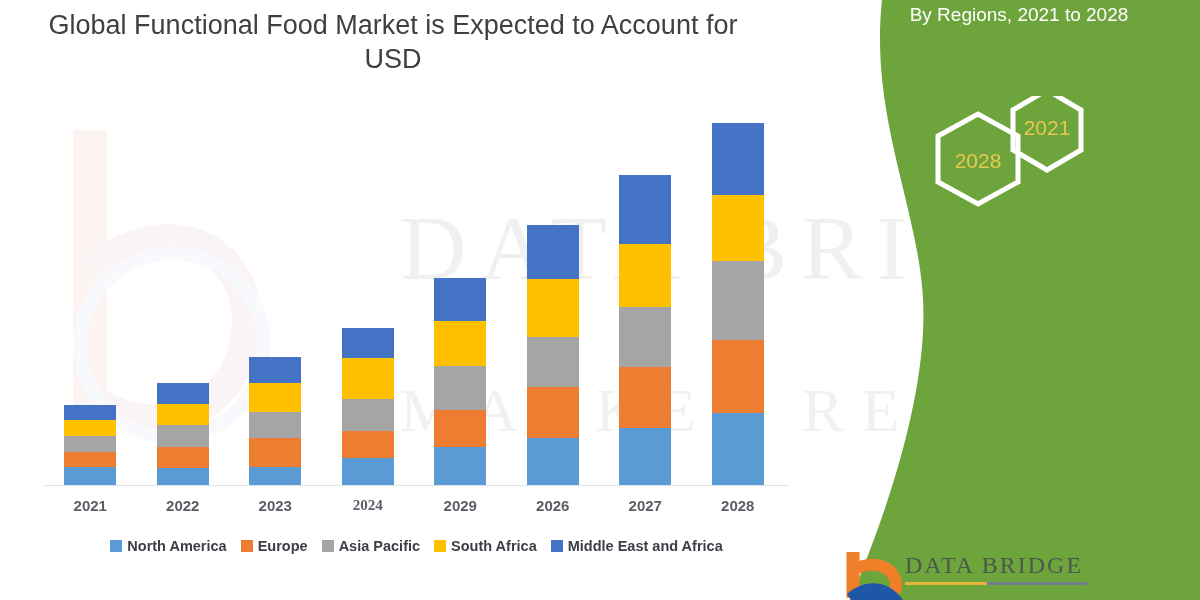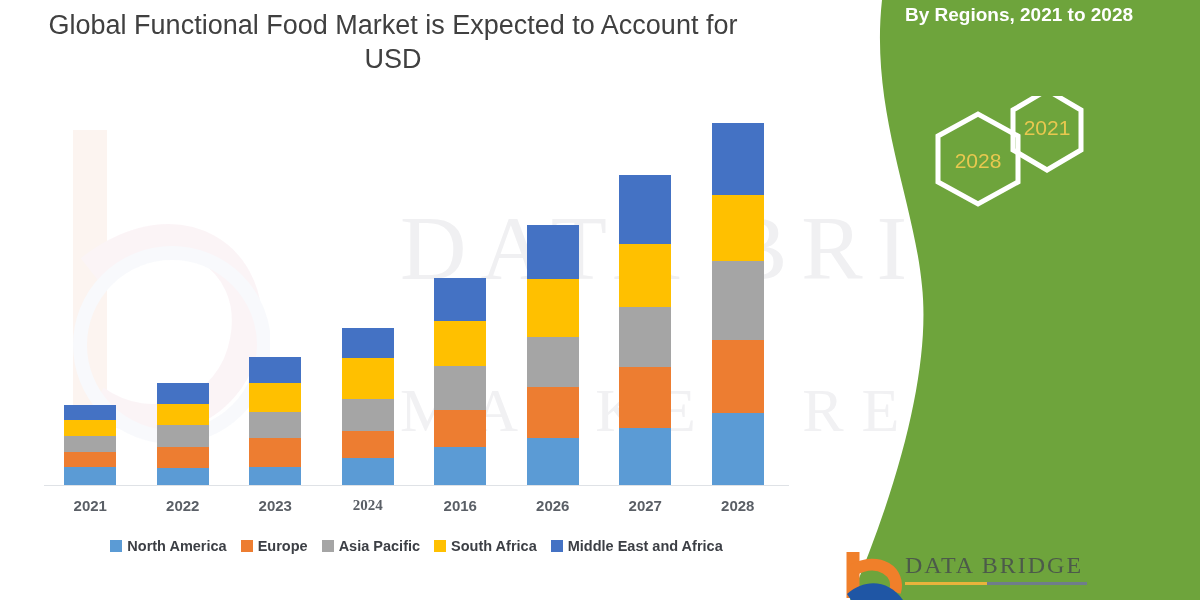--- a/index.html
+++ b/index.html
@@ -150,21 +150,20 @@
     position: absolute;
     left: 0;
     top: 2px;
     width: 390px;
     text-align: center;
     color: #ffffff;
     font-size: 19px;
     line-height: 26px;
     padding-left: 28px;
     box-sizing: border-box;
-    font-weight: bold;
   }
   .hexwrap {
     position: absolute;
     left: 40px;
     top: 96px;
     width: 330px;
     height: 140px;
   }
   .hex-label {
     position: absolute;
@@ -285,21 +284,21 @@
         <div class="seg" title="South America 2028: 64" style="background: rgb(255, 192, 0); height: 66.8444px;"></div>
         <div class="seg" title="Middle East and Africa 2028: 69" style="background: rgb(68, 114, 196); height: 72.0667px;"></div>
       </div>
     </div>
   <div class="axis-line"></div>
   <div class="xlabels" id="xlabels">
       <div class="xlabel" style="left: 1.25px;">2021</div>
       <div class="xlabel" style="left: 93.75px;">2022</div>
       <div class="xlabel" style="left: 186.25px;">2023</div>
       <div class="xlabel" style="left: 278.75px; font-family: Liberation Serif, serif;">2024</div>
-      <div class="xlabel" style="left: 371.25px;">2016</div>
+      <div class="xlabel" style="left: 371.25px;">2029</div>
       <div class="xlabel" style="left: 463.75px;">2026</div>
       <div class="xlabel" style="left: 556.25px;">2027</div>
       <div class="xlabel" style="left: 648.75px;">2028</div>
     </div>
   <div class="legend" id="legend">
       <div class="legend-item">
         <span class="legend-swatch" style="background: rgb(91, 155, 213);"></span>
         <span>North America</span>
       </div>
       <div class="legend-item">

